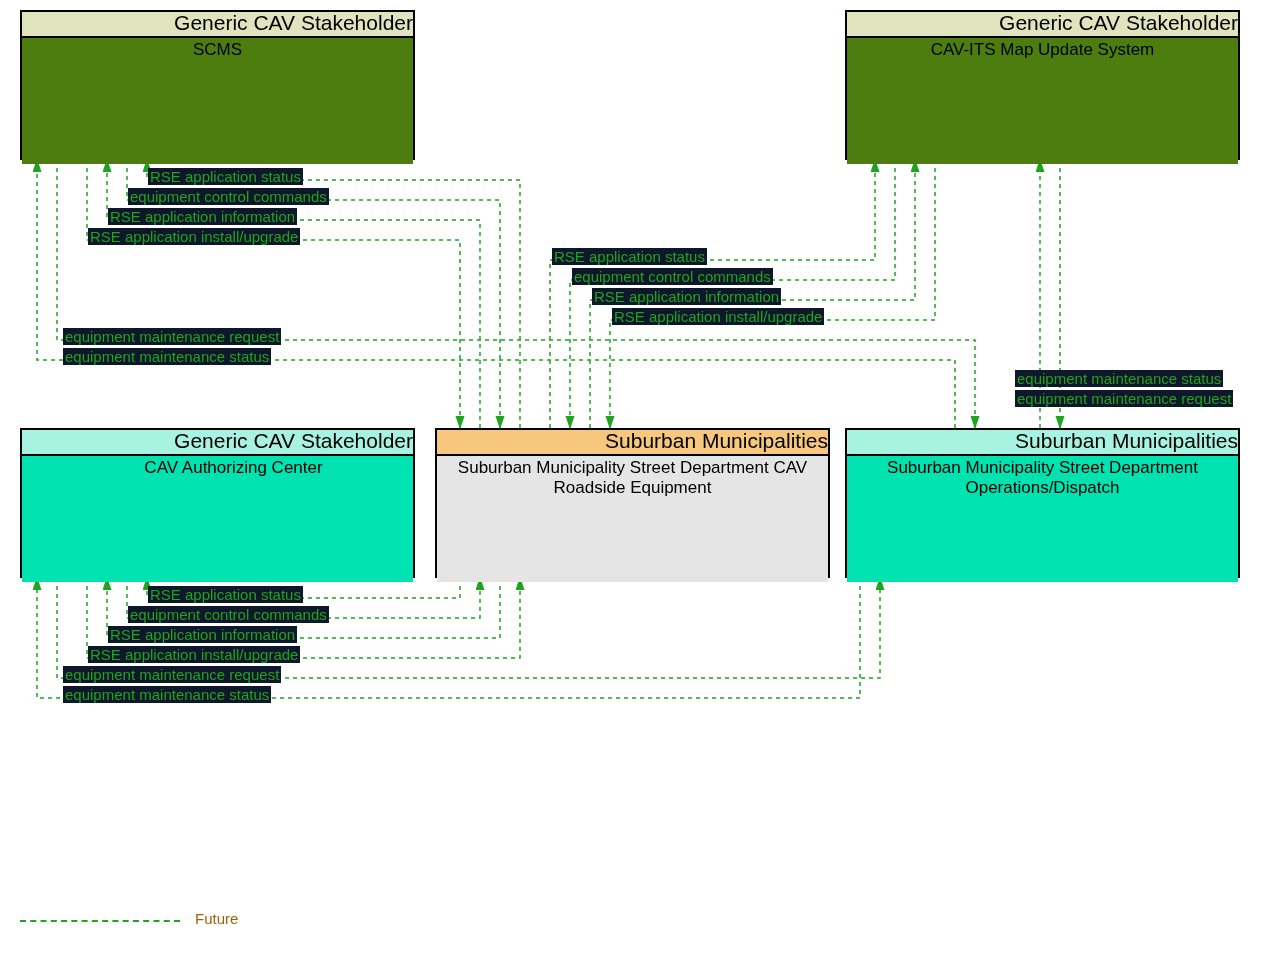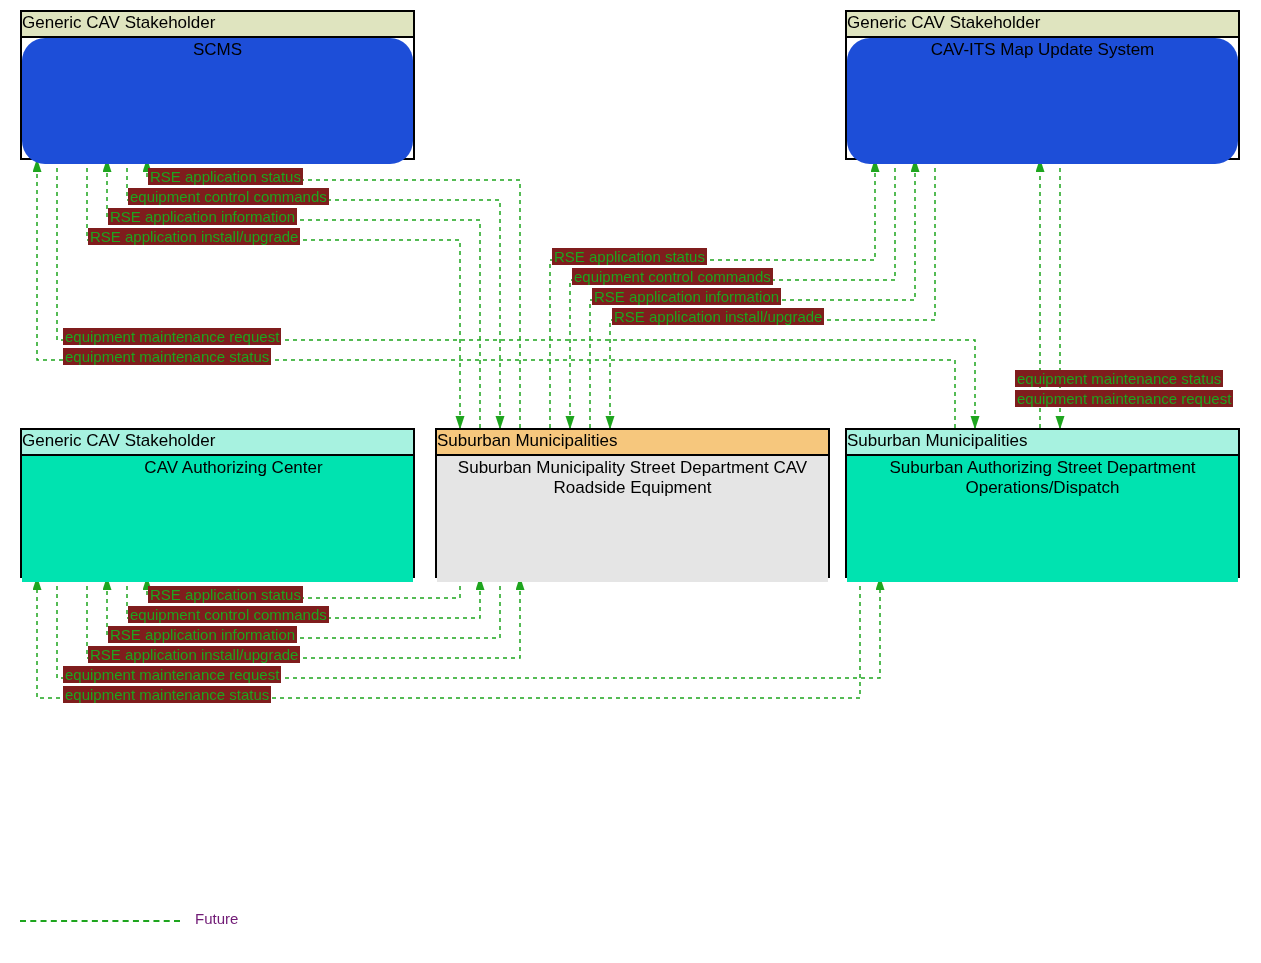--- a/index.html
+++ b/index.html
@@ -1,30 +1,30 @@
 <!DOCTYPE html>
 <html><head>
 <meta charset="utf-8">
 <style>
   html,body{margin:0;padding:0;font-family:Arial,Helvetica,sans-serif;font-size:16px;}
   #stage{position:relative;width:1261px;height:963px;background:#fff;}
   .box{position:absolute;border:2px solid #000;box-sizing:border-box;}
-  .hdr{height:24px;line-height:22px;text-align:left;font-size:17px;border-bottom:2px solid #000;}
+  .hdr{height:24px;line-height:22px;text-align:right;font-size:21px;border-bottom:2px solid #000;}
   .body{text-align:center;font-size:17px;padding-top:2px;line-height:20px;}
   .olive-hdr{background:#dfe4bf;}
-  .olive-body{background:#1d4ed8;border-radius:23px;}
+  .olive-body{background:#4d7c0f;}
   .teal-hdr{background:#a7f2e0;}
   .teal-body{background:#00e3b0;}
   .orange-hdr{background:#f6c77d;}
   .orange-body{background:#e5e5e5;}
   svg{position:absolute;left:0;top:0;}
   .flow{stroke:#1ea51e;stroke-width:1.5;stroke-dasharray:4 4;fill:none;}
-  .lbl{position:absolute;color:#1ea51e;font-size:15px;white-space:nowrap;background:#7f1d1d;padding:0 2px;}
+  .lbl{position:absolute;color:#1ea51e;font-size:15px;white-space:nowrap;background:#0f172a;padding:0 2px;}
   .legend-line{position:absolute;border-top:2px dashed #1ea51e;height:0;}
-  .legend-text{position:absolute;color:#701a75;font-size:15px;}
+  .legend-text{position:absolute;color:#a16207;font-size:15px;}
 </style>
 </head>
 <body>
 
 <div id="stage">
 
   <svg width="1261" height="963">
     <defs>
       <marker id="ah" markerWidth="10" markerHeight="10" refX="8" refY="3" orient="auto" markerUnits="strokeWidth">
         <path d="M0,0 L0,6 L9,3 z" fill="#1ea51e"></path>
@@ -104,18 +104,18 @@
     <div class="body teal-body" style="height:124px;padding-left:32px;">CAV Authorizing Center</div>
   </div>
 
   <div class="box" style="left:435px;top:428px;width:395px;height:150px;">
     <div class="hdr orange-hdr">Suburban Municipalities</div>
     <div class="body orange-body" style="height:124px;">Suburban Municipality Street Department CAV Roadside Equipment</div>
   </div>
 
   <div class="box" style="left:845px;top:428px;width:395px;height:150px;">
     <div class="hdr teal-hdr">Suburban Municipalities</div>
-    <div class="body teal-body" style="height:124px;">Suburban Authorizing Street Department Operations/Dispatch</div>
+    <div class="body teal-body" style="height:124px;">Suburban Municipality Street Department Operations/Dispatch</div>
   </div>
 
   <div class="legend-line" style="left:20px;top:920px;width:160px;"></div>
   <div class="legend-text" style="left:195px;top:910px;">Future</div>
 </div>
 
 </body></html>

